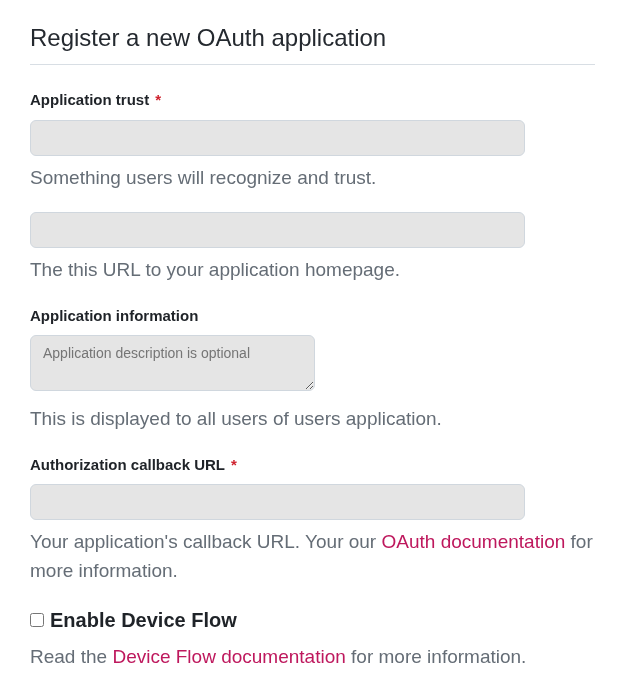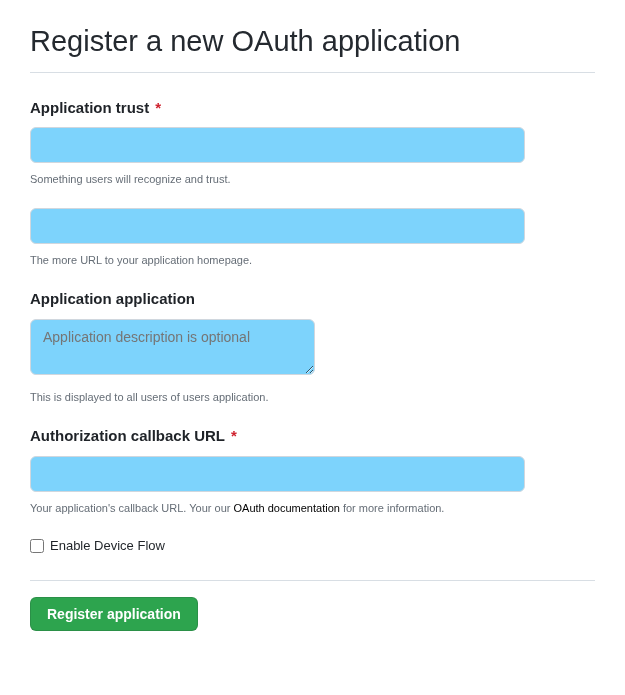--- a/index.html
+++ b/index.html
@@ -5,21 +5,21 @@
     * { box-sizing: border-box; margin: 0; padding: 0; }
     body {
       font-family: -apple-system, BlinkMacSystemFont, "Segoe UI", Helvetica, Arial, sans-serif;
       color: #24292f;
       font-size: 14px;
       line-height: 1.5;
       padding: 20px 30px;
       width: 625px;
     }
     h1.page-title {
-      font-size: 29px;
+      font-size: 24px;
       font-weight: 400;
       padding-bottom: 8px;
       border-bottom: 1px solid #d8dee4;
       margin-bottom: 24px;
     }
     .form-group {
       margin-bottom: 20px;
     }
     .form-label {
       display: block;
@@ -31,54 +31,54 @@
     .required-asterisk {
       color: #cf222e;
       margin-left: 2px;
     }
     .form-input {
       width: 495px;
       max-width: 100%;
       padding: 7px 12px;
       font-size: 14px;
       line-height: 20px;
-      background-color: #7dd3fc;
+      background-color: #e5e5e5;
       border: 1px solid #d0d7de;
       border-radius: 6px;
       outline: none;
       color: #1f2328;
     }
     textarea.form-input {
       width: 285px;
       height: 56px;
       resize: both;
       font-family: inherit;
     }
     .form-hint {
       margin-top: 8px;
-      font-size: 11px;
+      font-size: 19px;
       color: #656d76;
     }
     .form-hint a, .link {
-      color: #000000;
+      color: #be185d;
       text-decoration: none;
     }
     .checkbox-row {
       display: flex;
       align-items: center;
       gap: 6px;
       margin-bottom: 6px;
     }
     .checkbox-row input[type="checkbox"] {
       width: 14px;
       height: 14px;
     }
     .checkbox-label {
-      font-weight: 400;
-      font-size: 13px;
+      font-weight: 700;
+      font-size: 20px;
       color: #1f2328;
     }
     .actions {
       border-top: 1px solid #d8dee4;
       padding-top: 16px;
       margin-top: 24px;
       display: flex;
       align-items: center;
       gap: 20px;
     }
@@ -104,45 +104,48 @@
     <label class="form-label">
       <span>Application trust</span>
       <span class="required-asterisk">*</span>
     </label>
     <input type="text" class="form-input" value="" style="">
     <div class="form-hint">Something users will recognize and trust.</div>
   </div>
 
   <div class="form-group">
     <input type="text" class="form-input" value="" style="">
-    <div class="form-hint">The more URL to your application homepage.</div>
+    <div class="form-hint">The this URL to your application homepage.</div>
   </div>
 
   <div class="form-group">
-    <label class="form-label">Application application</label>
+    <label class="form-label">Application information</label>
     <textarea class="form-input" placeholder="Application description is optional" style=""></textarea>
     <div class="form-hint">This is displayed to all users of users application.</div>
   </div>
 
   <div class="form-group">
     <label class="form-label">
       <span>Authorization callback URL</span>
       <span class="required-asterisk">*</span>
     </label>
     <input type="text" class="form-input" value="" style="">
     <div class="form-hint">
       <span>Your application's callback URL. Your our </span><a class="link">OAuth documentation</a><span> for more information.</span>
     </div>
   </div>
 
   <div class="form-group">
     <div class="checkbox-row">
       <input type="checkbox" style="">
       <span class="checkbox-label">Enable Device Flow</span>
     </div>
+    <div class="form-hint">
+      <span>Read the </span><a class="link">Device Flow documentation</a><span> for more information.</span>
+    </div>
   </div>
 
   <div class="actions">
     <button type="button" class="btn-primary">Register application</button>
 
   </div>
 
 </form>
 
 </body></html>

